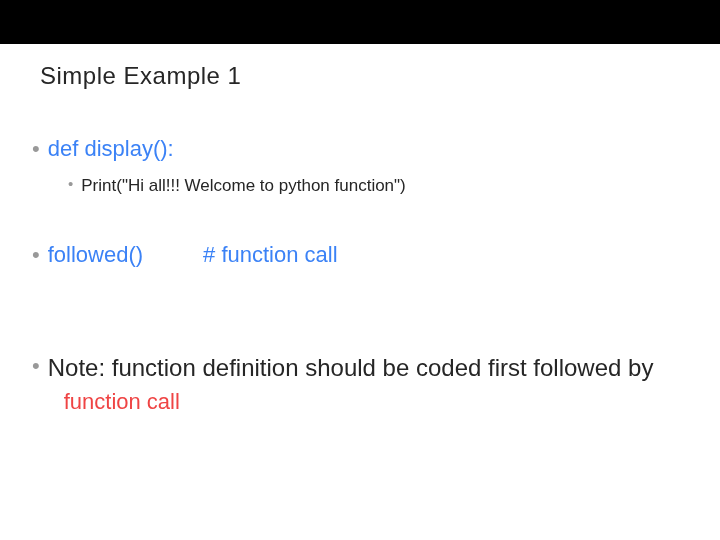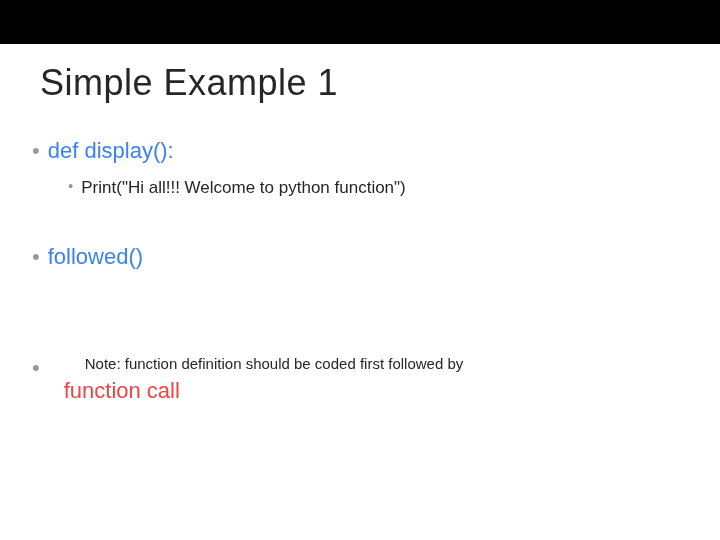--- a/index.html
+++ b/index.html
@@ -17,24 +17,24 @@
     }
     .top-bar {
       width: 100%;
       height: 44px;
       background: #000000;
     }
     .content {
       padding: 18px 40px 20px 40px;
     }
     .title {
-      font-size: 36px;
+      font-size: 24px;
       color: #262626;
       font-weight: normal;
-      margin-bottom: 32px;
+      margin-bottom: 44px;
       letter-spacing: 0.5px;
     }
     .bullet-line {
       display: flex;
       align-items: flex-start;
       margin-bottom: 8px;
     }
     .bullet-main {
       font-size: 22px;
       color: #999999;
@@ -68,25 +68,24 @@
     .row-call {
       display: flex;
       align-items: flex-start;
       gap: 60px;
       margin-bottom: 80px;
     }
     .note-block {
       margin-top: 0;
     }
     .note-text {
-      font-size: 15px;
+      font-size: 24px;
       color: #262626;
       line-height: 1.4;
       padding-left: 0;
-      margin-left: 37px;
     }
     .note-cont {
       font-size: 22px;
       color: #ef4444;
       line-height: 1.4;
       margin-left: 16px;
       margin-top: 2px;
     }
   </style>
 </head>
@@ -106,20 +105,21 @@
   <div class="sub-bullet-line">
     <span class="bullet-sub">•</span>
     <span class="text-sub">Print("Hi all!!! Welcome to python function")</span>
   </div>
 
   <div class="bullet-line row-call">
     <div style="display:flex;align-items:flex-start;">
       <span class="bullet-main">•</span>
       <span class="text-main">followed()</span>
     </div>
+    <span class="text-main"># function call</span>
   </div>
 
   <div class="bullet-line note-block">
     <span class="bullet-main">•</span>
     <div>
       <div class="note-text">Note: function definition should be coded first followed by</div>
       <div class="note-cont">function call</div>
     </div>
   </div>
 

